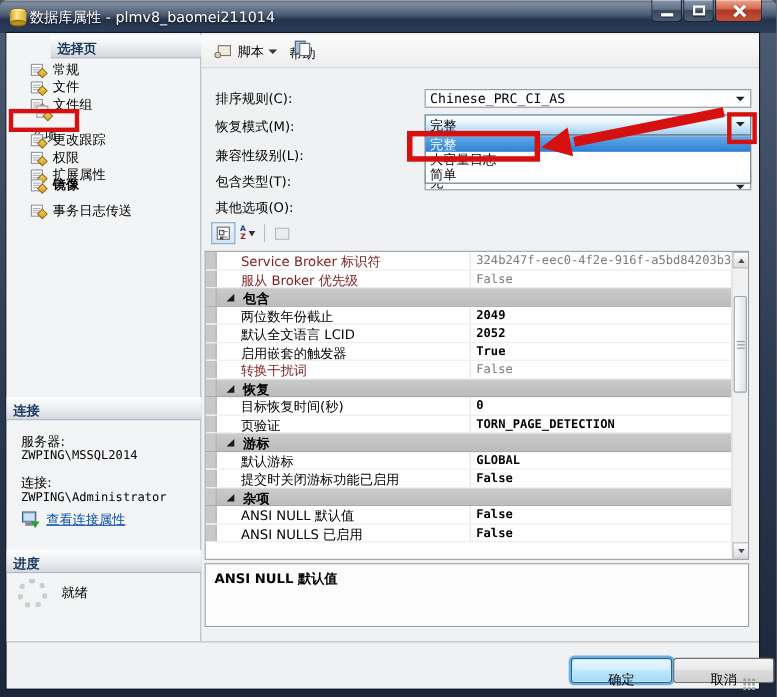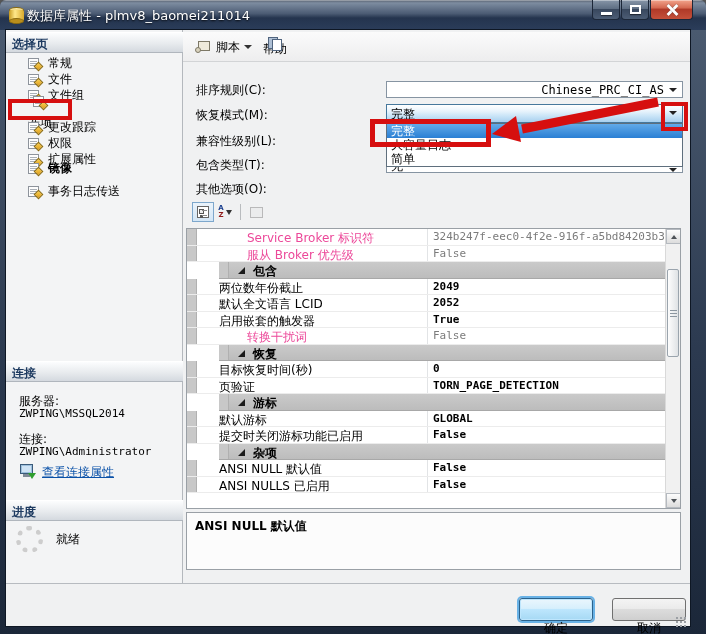--- a/index.html
+++ b/index.html
@@ -79,37 +79,37 @@
   .cat-sq:before{content:"";position:absolute;left:1px;top:2px;width:3px;height:3px;border:1px solid #555;background:#eee;box-shadow:0 5px 0 -1px #555;}
   .cat-sq:after{content:"";position:absolute;right:1px;top:3px;width:5px;height:1px;background:#888;box-shadow:0 5px 0 #888;}
   .pp-sq{width:13px;height:11px;border:1px solid #777;background:#e7e7e7;}
   
   .pgrid{position:absolute;left:3px;top:198px;width:495px;height:281px;background:#fff;border:1px solid #9aa0a6;overflow:hidden;}
   .grows{position:absolute;left:0;top:0;right:15px;}
   .g-row{display:grid;grid-template-columns:10px 231px 1fr;height:16.5px;border-bottom:1px solid #ececec;overflow:hidden;}
   .g-row .strip{background:#c8c8c8;border-right:1px solid #b0b0b0;}
   .g-row .g-name{padding:1px 4px 0 22px;border-right:1px solid #e2e4e6;white-space:nowrap;overflow:hidden;}
   .g-row .g-val{padding:1px 4px 0 5px;font-family:"DejaVu Sans Mono","Liberation Mono",monospace;font-size:11px;font-weight:bold;white-space:nowrap;overflow:hidden;}
-  .g-row.muted .g-name{color:#ec4899;margin-left:28px;}
+  .g-row.muted .g-name{color:#7f1d1d;}
   .g-row.muted .g-val{color:#7b7b7b;font-weight:normal;}
-  .g-row.cat{grid-template-columns:10px 1fr;background:linear-gradient(180deg,#cacaca,#bcbcbc);border-bottom:1px solid #a8a8a8;margin-left:32px;}
+  .g-row.cat{grid-template-columns:10px 1fr;background:linear-gradient(180deg,#cacaca,#bcbcbc);border-bottom:1px solid #a8a8a8;}
   .g-row.cat .cat-cell{position:relative;padding:1px 4px 0 24px;font-weight:bold;white-space:nowrap;}
   .tri{position:absolute;left:9px;top:5px;width:0;height:0;border-bottom:7px solid #1a1a1a;border-left:7px solid transparent;}
   .vscroll{position:absolute;right:0;top:0;bottom:0;width:15px;background:#f1f1f1;border-left:1px solid #d9d9d9;}
   .sbtn{position:absolute;left:0;width:15px;height:15px;background:linear-gradient(180deg,#fdfdfd,#dcdcdc);border:1px solid #b5bac0;display:flex;align-items:center;justify-content:center;}
   .sbtn.up{top:0;} .sbtn.down{bottom:0;}
   .tri-up{width:0;height:0;border-left:3px solid transparent;border-right:3px solid transparent;border-bottom:4px solid #4d5257;}
   .tri-dn{width:0;height:0;border-left:3px solid transparent;border-right:3px solid transparent;border-top:4px solid #4d5257;}
   .sthumb{position:absolute;left:1px;top:40px;width:12px;height:88px;background:linear-gradient(90deg,#fdfdfd,#dfe2e5);border:1px solid #9aa4ad;border-radius:2px;}
   .sthumb:before{content:"";position:absolute;left:2px;top:40px;width:7px;height:1px;background:#8b96a0;box-shadow:0 3px 0 #8b96a0,0 6px 0 #8b96a0;}
   
   .descbox{position:absolute;left:3px;top:482px;width:495px;height:58px;background:#fcfcfc;border:1px solid #9aa0a6;padding:5px 8px;font-weight:bold;}
   .hsep{position:absolute;left:0;top:553px;width:684px;height:1px;background:#b7bbc0;}
   
-  .btn{position:absolute;top:568px;width:74px;height:23px;border:1px solid #707070;border-radius:3px;text-align:center;padding-top:21px;
+  .btn{position:absolute;top:568px;width:92px;height:23px;border:1px solid #707070;border-radius:3px;text-align:center;padding-top:11px;
        background:linear-gradient(180deg,#f4f4f4 0%,#ebebeb 45%,#dcdcdc 50%,#cfcfcf 100%);}
   .btn.focused{border-color:#2c628b;box-shadow:0 0 0 2px #69b2e6, inset 0 0 0 1px #bee6fd;
        background:linear-gradient(180deg,#eaf6fd 0%,#d7effc 45%,#bde6fd 50%,#a6d9f4 100%);}
   .grip{position:absolute;right:3px;top:586px;width:12px;height:12px;
         background:radial-gradient(circle at 2px 2px,#9b9fa4 1.2px,transparent 1.5px);background-size:4px 4px;}
   
   .redbox{position:absolute;border:4px solid #d60f0f;z-index:50;}
   .annot-svg{position:absolute;z-index:50;}
 </style>
 </head>
@@ -131,21 +131,21 @@
         <span class="glyph-max"></span>
       </div>
     <div class="winbtn close">
         <span class="glyph-close"></span>
       </div>
   </div>
 
   <div class="client">
 
     <div class="sidebar">
-      <div class="side-header" style="top:2px;">选择页</div>
+      <div class="side-header" style="top:2px;margin-left:40px;">选择页</div>
       <div id="pages">
           <div class="side-item" style="top: 25px;">
             <span class="page-icon">
               <span class="pg"></span>
               <span class="pen"></span>
             </span>
             <span>常规</span>
           </div>
           <div class="side-item" style="top: 41px;">
             <span class="page-icon">
@@ -203,21 +203,21 @@
             </span>
             <span>事务日志传送</span>
           </div>
         </div>
 
       <div class="side-header" style="top:331px;">连接</div>
       <div class="conn-text" style="top:363px;">服务器:</div>
       <div class="conn-text" style="top:377px;font-family:'DejaVu Sans Mono','Liberation Mono',monospace;font-size:11px;">ZWPING\MSSQL2014</div>
       <div class="conn-text" style="top:401px;">连接:</div>
       <div class="conn-text" style="top:415px;font-family:'DejaVu Sans Mono','Liberation Mono',monospace;font-size:11px;">ZWPING\Administrator</div>
-      <div class="conn-text" style="top:434px;display:flex;gap:6px;">
+      <div class="conn-text" style="top:434px;display:flex;align-items:center;gap:6px;">
         <span class="link-icon">
             <span class="mon"></span>
             <span class="base"></span>
             <span class="arr"></span>
           </span>
         <a class="link">查看连接属性</a>
       </div>
 
       <div class="side-header" style="top:470px;">进度</div>
       <div class="spinner" style="left:10px;top:496px;"></div>
@@ -242,21 +242,21 @@
           <span>帮助</span>
         </div>
       </div>
 
       <div class="flabel" style="left:13px;top:52px;">排序规则(C):</div>
       <div class="flabel" style="left:13px;top:77px;">恢复模式(M):</div>
       <div class="flabel" style="left:13px;top:103px;">兼容性级别(L):</div>
       <div class="flabel" style="left:13px;top:127px;">包含类型(T):</div>
       <div class="flabel" style="left:13px;top:151px;">其他选项(O):</div>
 
-      <div class="combo mono" style="top:51px;text-align:right;">
+      <div class="combo mono" style="top:51px;">
         <span>Chinese_PRC_CI_AS</span>
         <span class="arrow"></span>
       </div>
       <div class="combo hot" style="top:74px;">
         <span>完整</span>
         <span class="arrow"></span>
       </div>
       <div class="combo" style="top:126px;z-index:1;">
         <span>无</span>
         <span class="arrow" style="top:11px;"></span>

